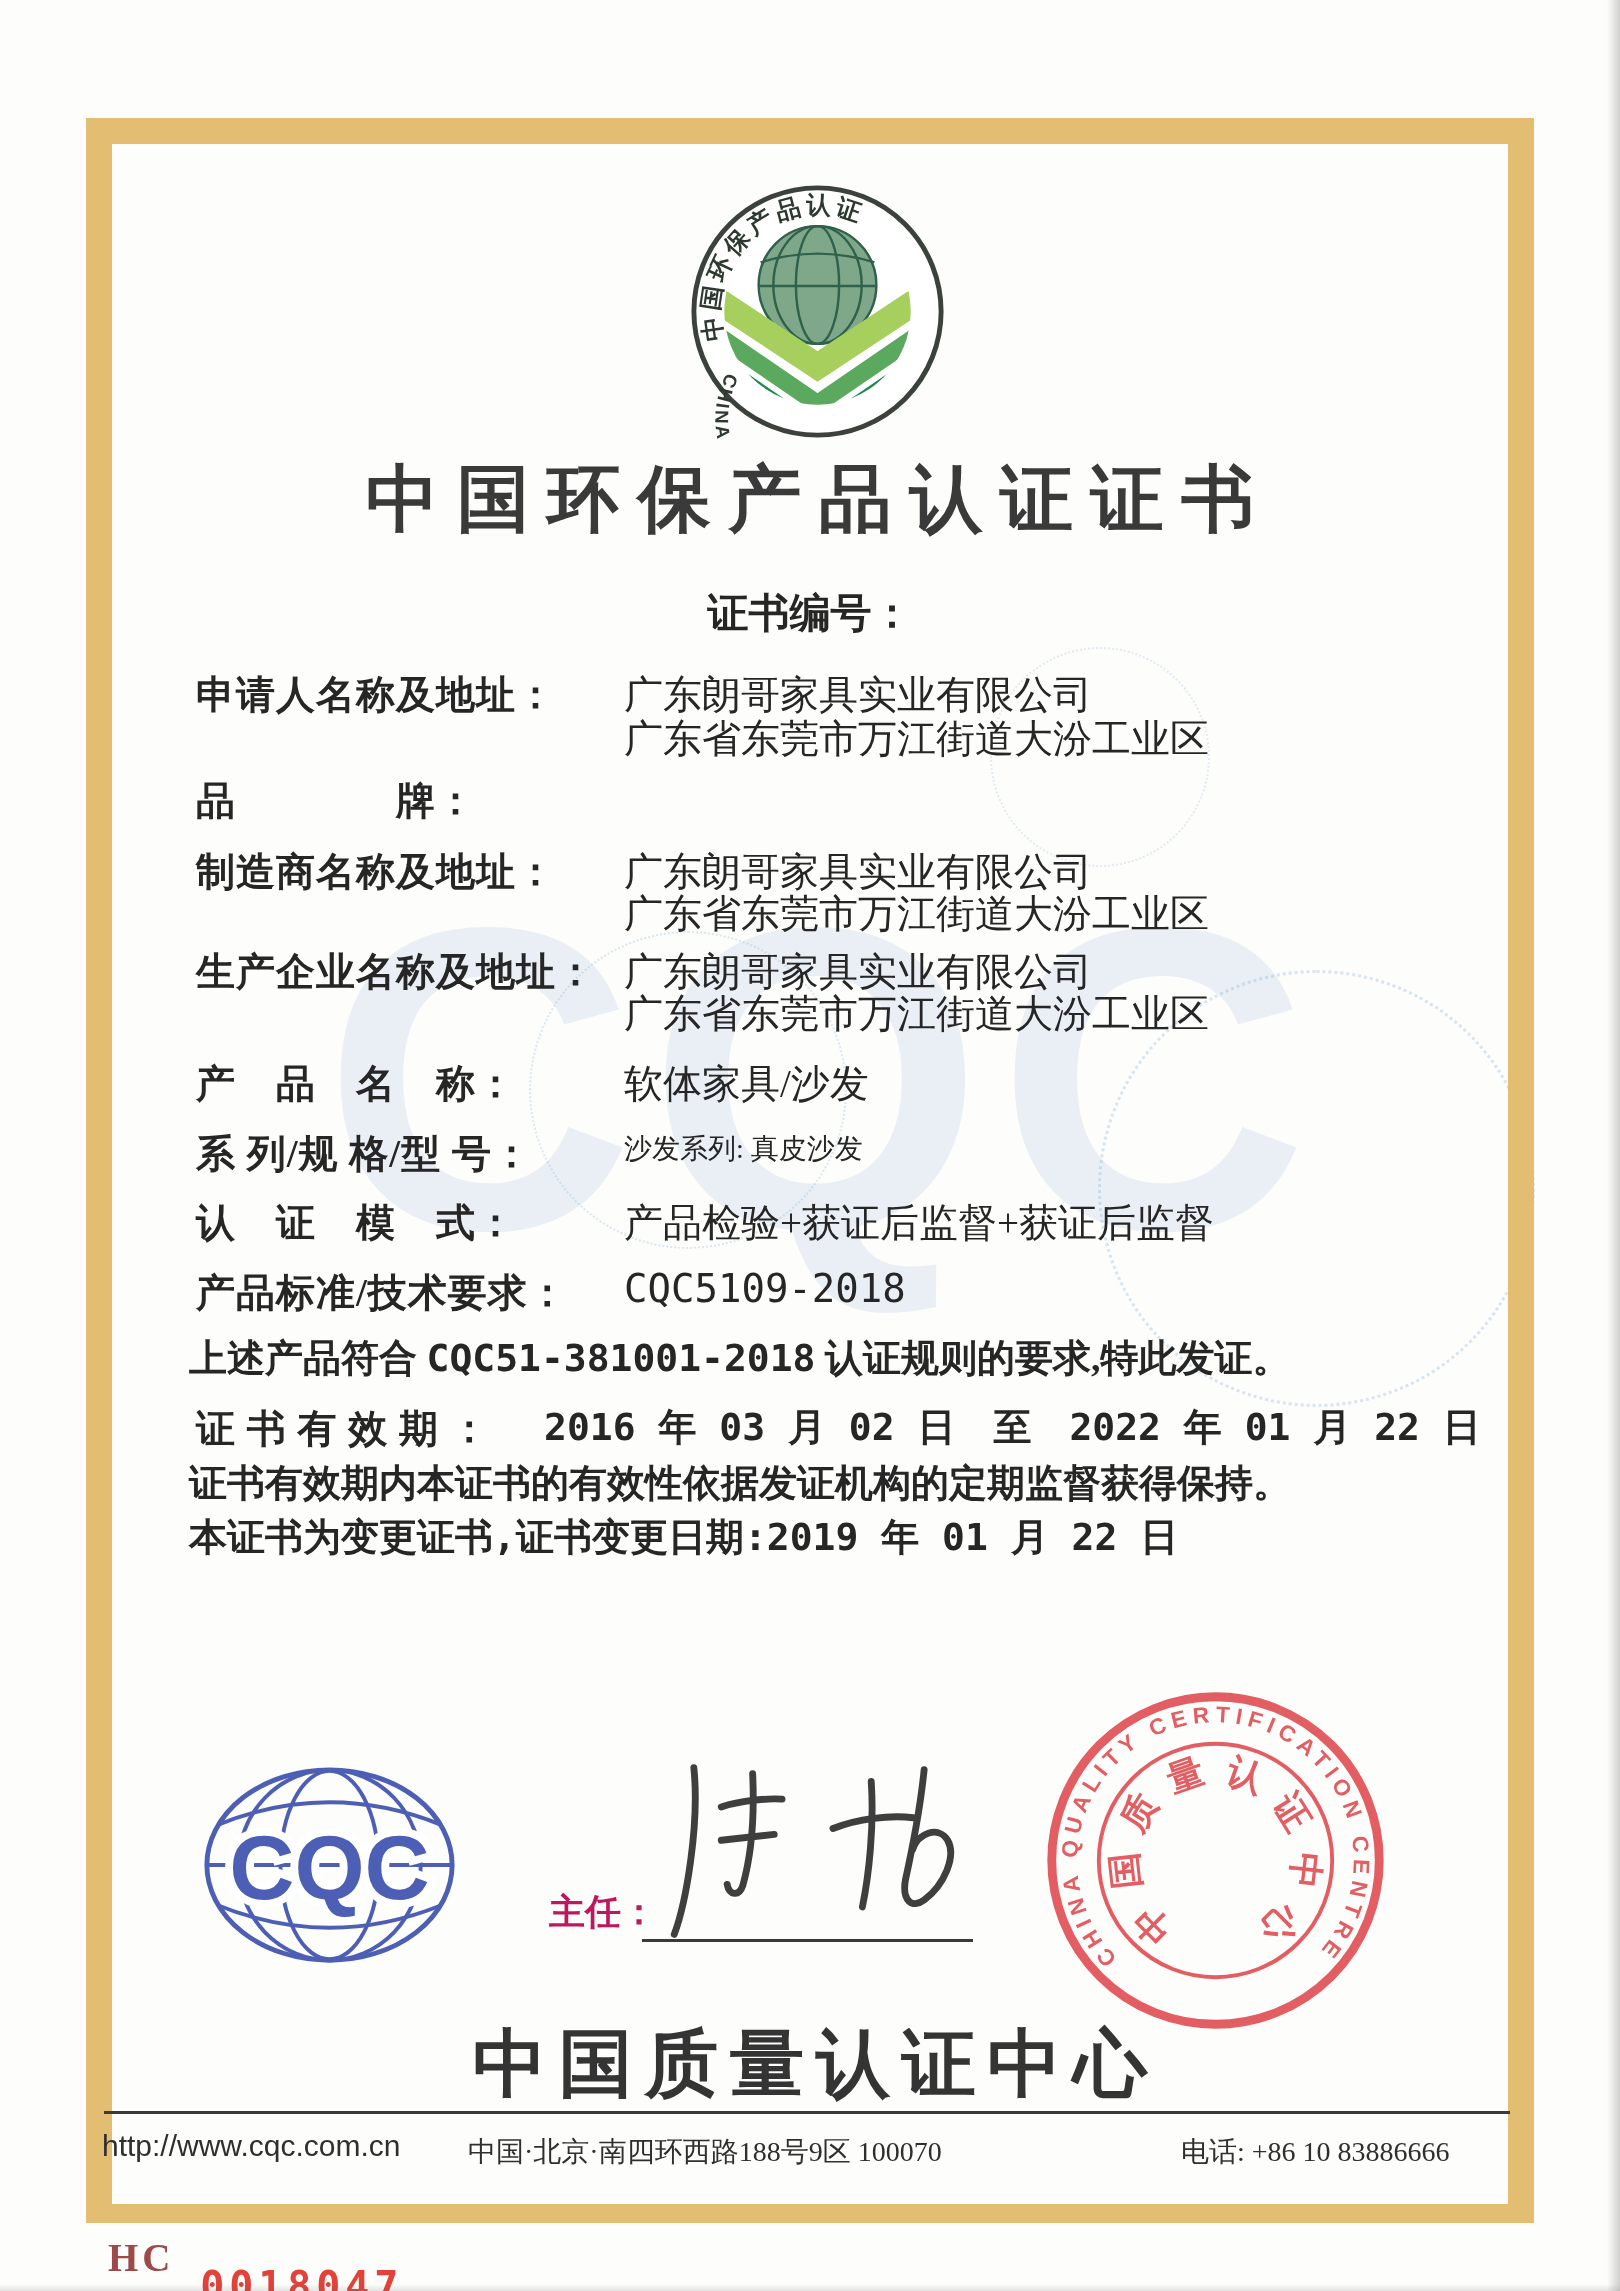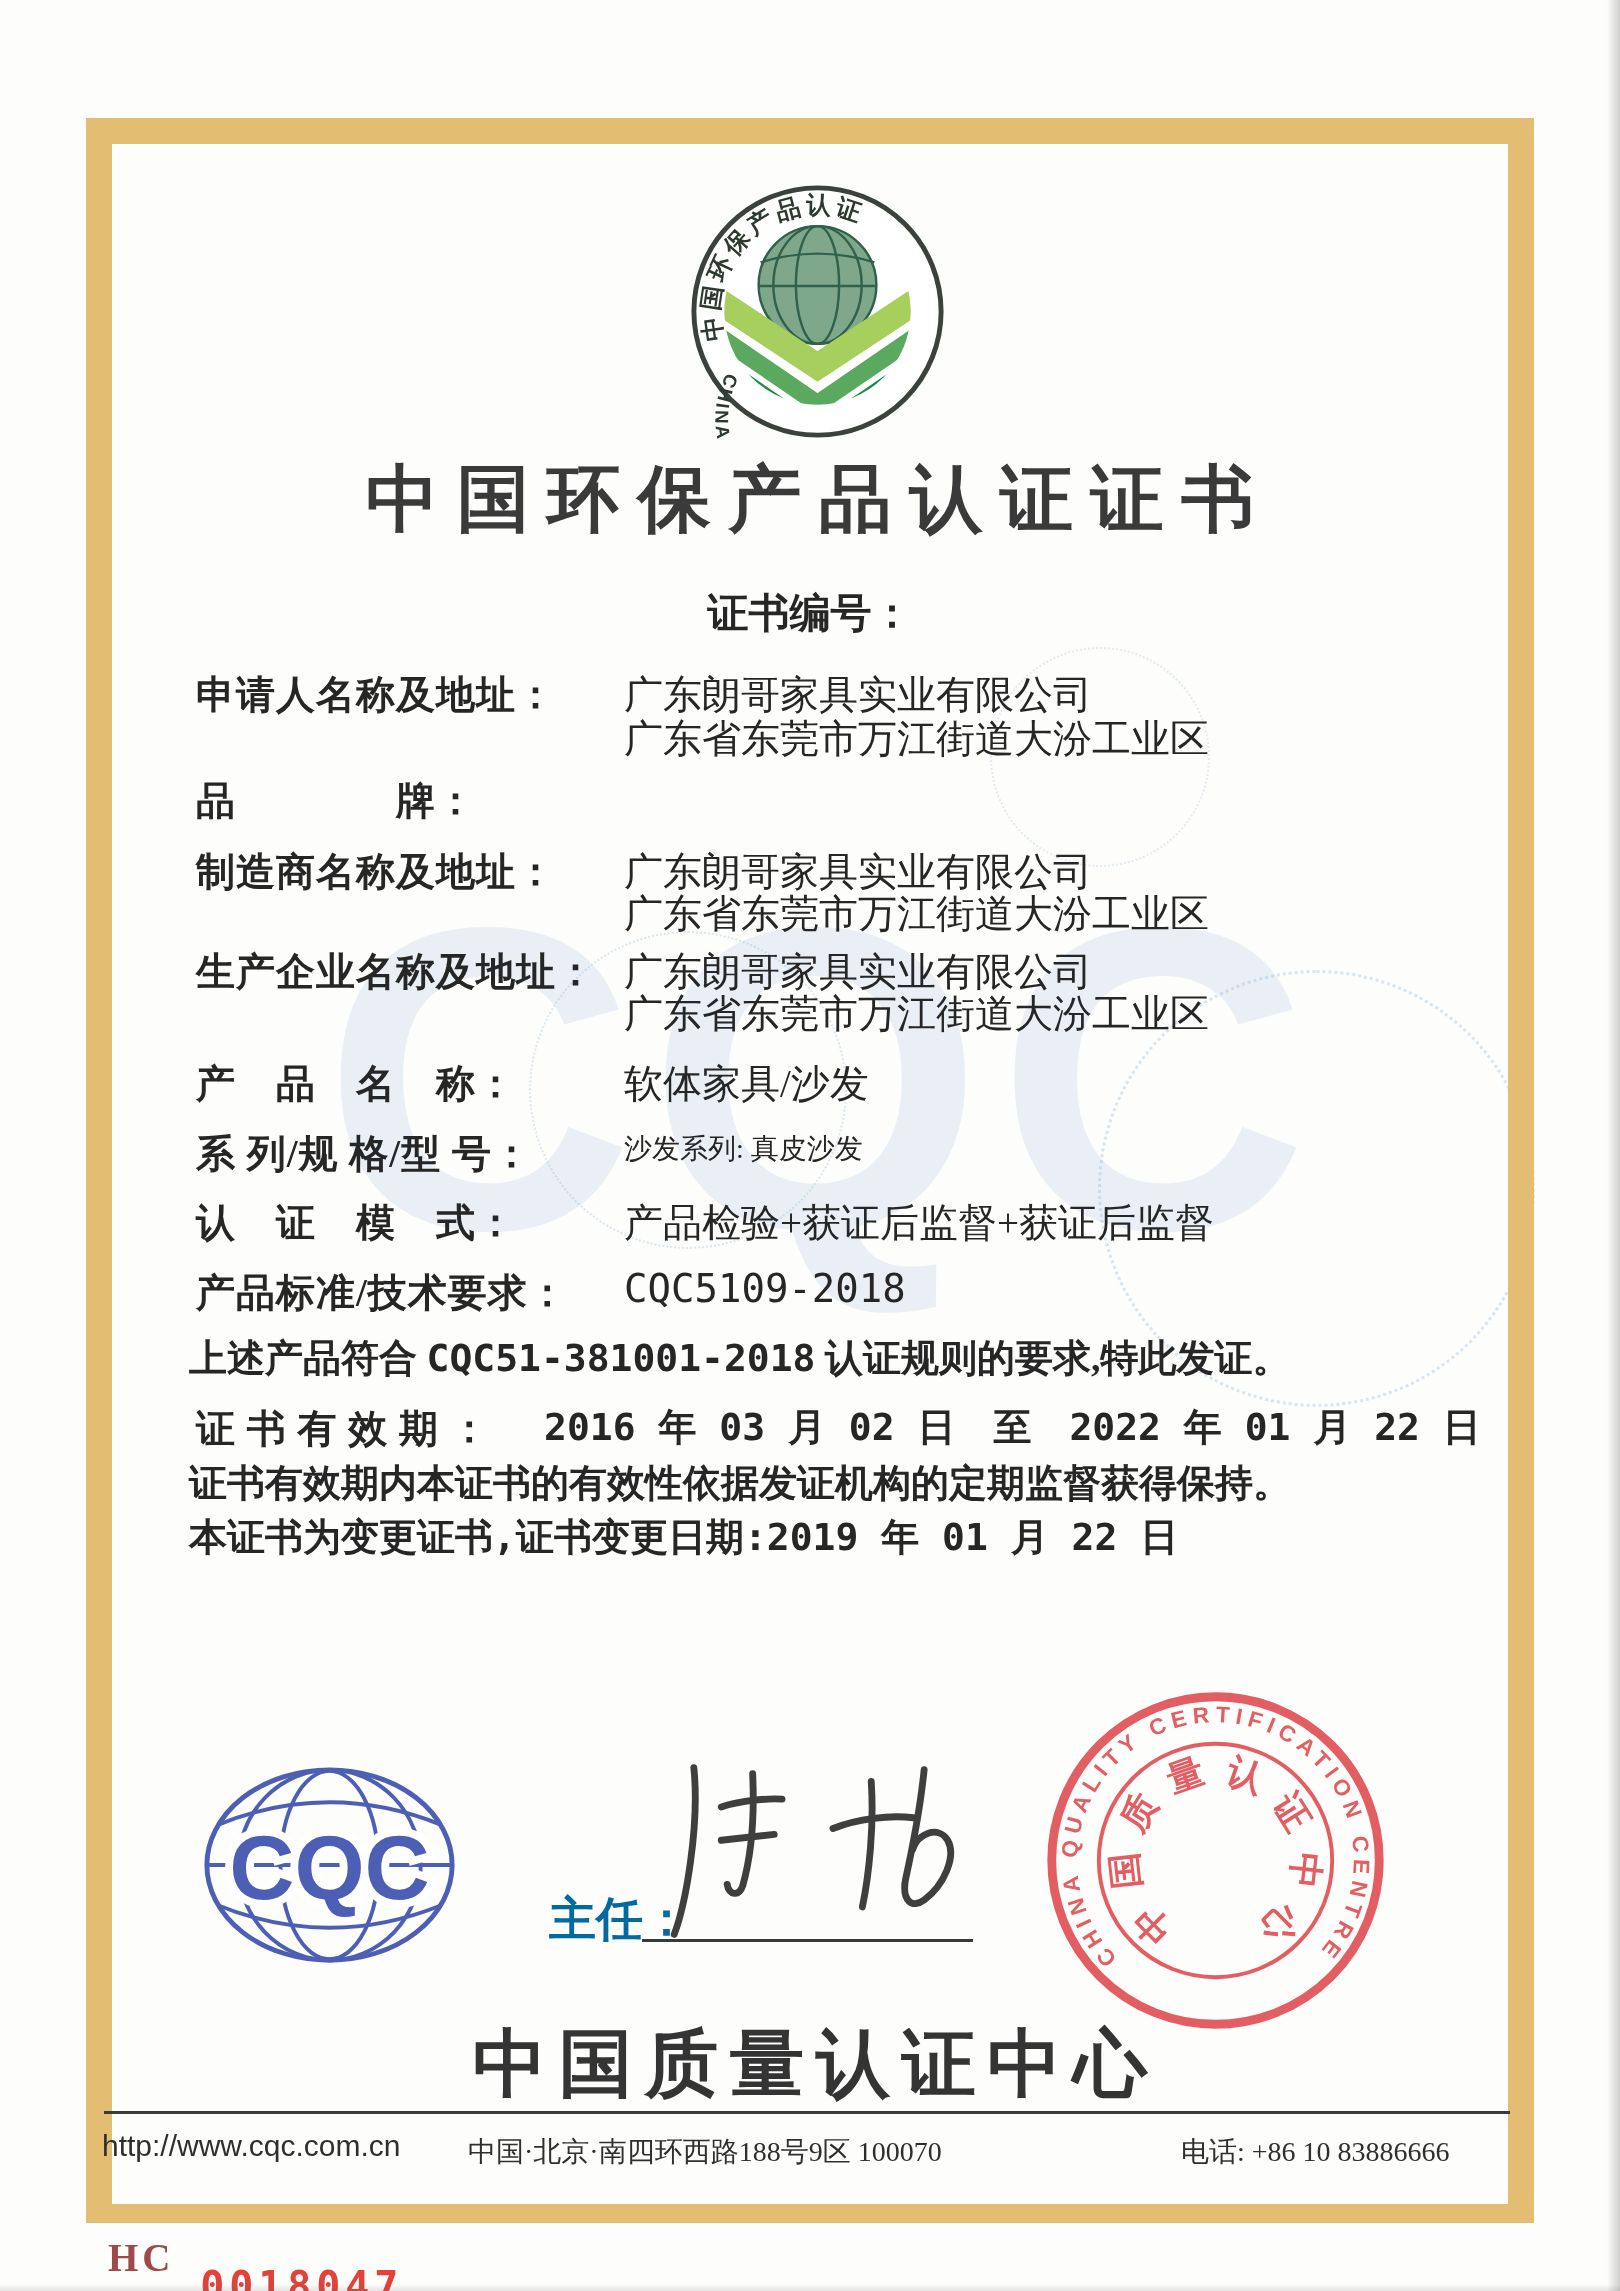--- a/index.html
+++ b/index.html
@@ -28,21 +28,21 @@
   .statement{font-size:38px;font-weight:600;}
   .wm-text{
     top:863px;left:323px;font-size:431px;line-height:1;font-weight:700;letter-spacing:13.7px;
     color:rgba(128,168,210,0.16);font-family:"Liberation Sans",sans-serif;z-index:0;
   }
   .wm-circle{position:absolute;border-radius:50%;z-index:0;}
   .c1{left:529px;top:931px;width:314px;height:314px;border:2.9px dotted rgba(130,175,215,0.28);}
   .c2{left:1098px;top:970px;width:431px;height:431px;border:3.9px dotted rgba(130,175,215,0.30);}
   .c3{left:990px;top:647px;width:216px;height:216px;border:2.9px dotted rgba(130,175,215,0.22);}
   .content{position:relative;z-index:2;}
-  .director{left:549px;top:1888px;font-size:47px;font-weight:700;font-family:"Liberation Sans","DejaVu Sans",sans-serif;color:#0369a1;text-align:right;}
+  .director{left:549px;top:1888px;font-size:36px;font-weight:700;font-family:"Liberation Sans","DejaVu Sans",sans-serif;color:#be185d;text-align:right;}
   .sig-line{left:642px;top:1939px;width:331px;height:2.9px;background:#3a3a3a;}
   .issuer{
     top:2015px;left:0;width:100%;text-align:center;font-size:74px;font-weight:700;
     letter-spacing:11.8px;padding-left:11.8px;box-sizing:border-box;color:#343434;
   }
   .foot-rule{left:104px;top:2111px;width:1406px;height:2.9px;background:#3b3b3b;}
   .foot-url{left:102px;top:2129px;font-size:30px;color:#2f2f2f;}
   .foot-addr{left:468px;top:2133px;font-size:28px;color:#2f2f2f;}
   .foot-phone{left:1181px;top:2133px;font-size:28px;color:#2f2f2f;}
   .serial{left:108px;top:2235px;display:flex;align-items:flex-start;gap:26px;}

